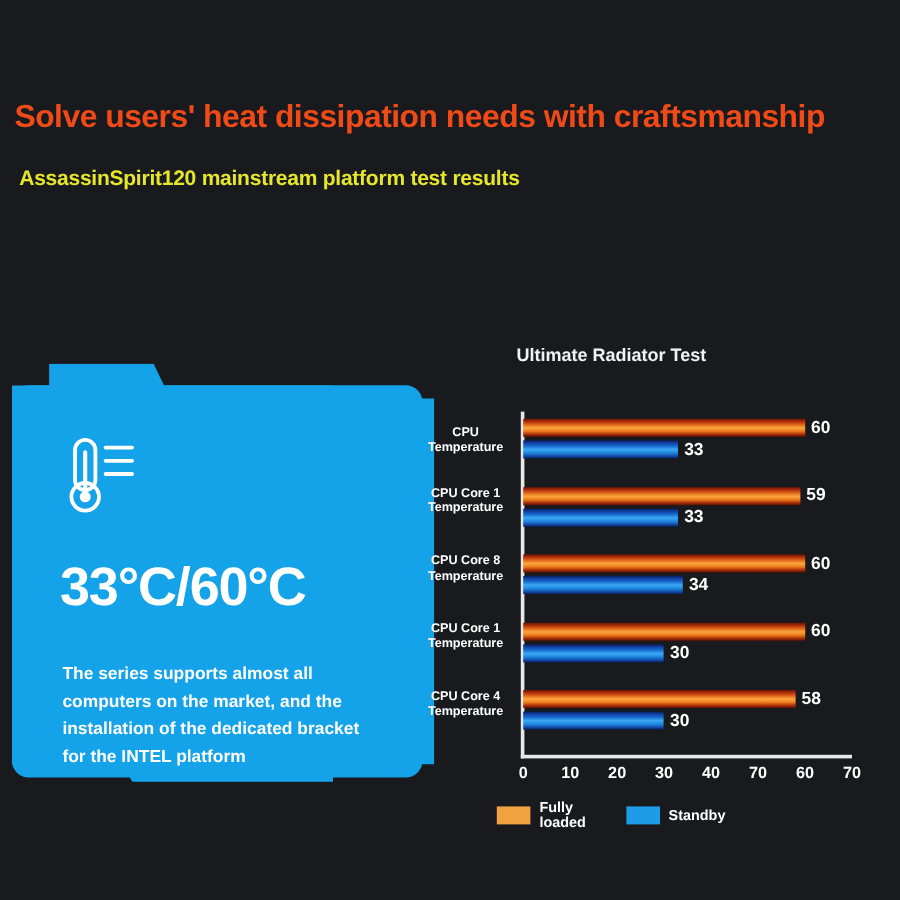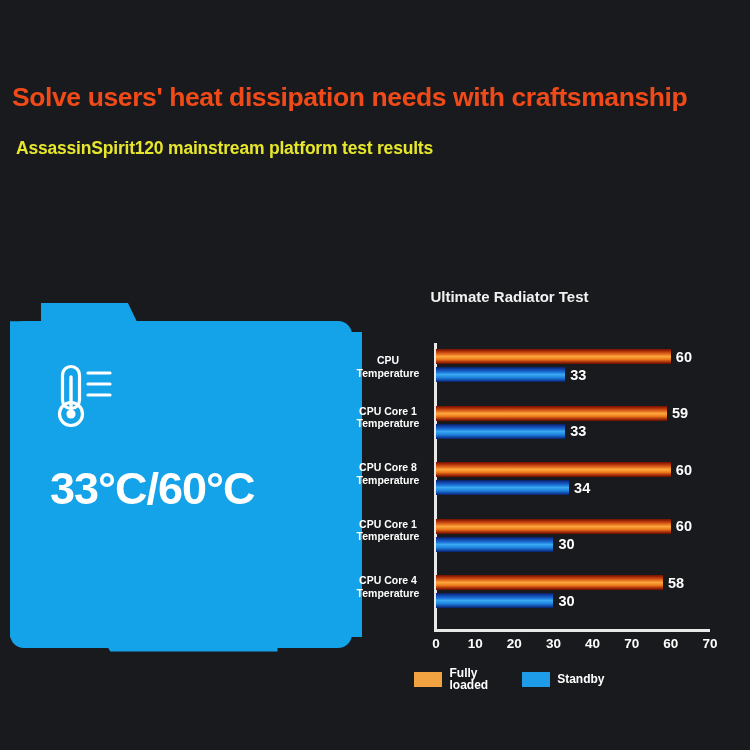--- a/index.html
+++ b/index.html
@@ -251,20 +251,21 @@
       <rect x="10.5" y="3.5" width="17" height="42" rx="8.5" fill="none" stroke="#ffffff" stroke-width="3.2"></rect>
       <circle cx="19" cy="51" r="11.5" fill="none" stroke="#ffffff" stroke-width="3.2"></circle>
       <path d="M19 14 L19 48" stroke="#ffffff" stroke-width="3.4" stroke-linecap="round"></path>
       <circle cx="19" cy="51" r="4.6" fill="#ffffff"></circle>
       <line x1="36" y1="10" x2="58" y2="10" stroke="#ffffff" stroke-width="3.2" stroke-linecap="round"></line>
       <line x1="36" y1="21" x2="58" y2="21" stroke="#ffffff" stroke-width="3.2" stroke-linecap="round"></line>
       <line x1="36" y1="32" x2="58" y2="32" stroke="#ffffff" stroke-width="3.2" stroke-linecap="round"></line>
     </svg>
 
     <div id="big-temp">33°C/60°C</div>
+    <div id="card-desc">The series supports almost all computers on the market, and the installation of the dedicated bracket for the INTEL platform</div>
   </div>
 
   <div id="chart">
     <div id="chart-title">Ultimate Radiator Test</div>
 
     <div id="plot">
       <div class="axis-line" id="y-axis"></div>
       <div class="axis-line" id="x-axis"></div>
       <div id="rows">
           <div class="row" style="top: 3px;">

